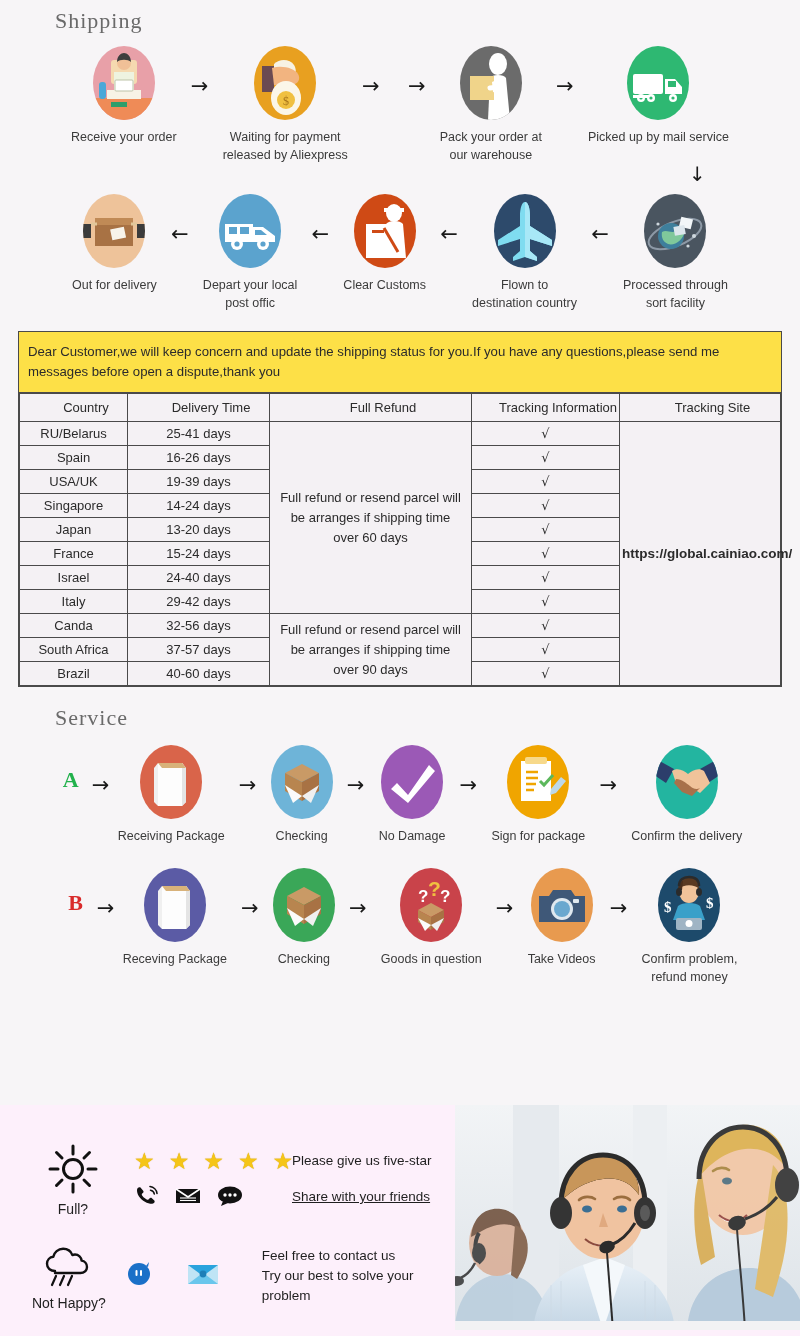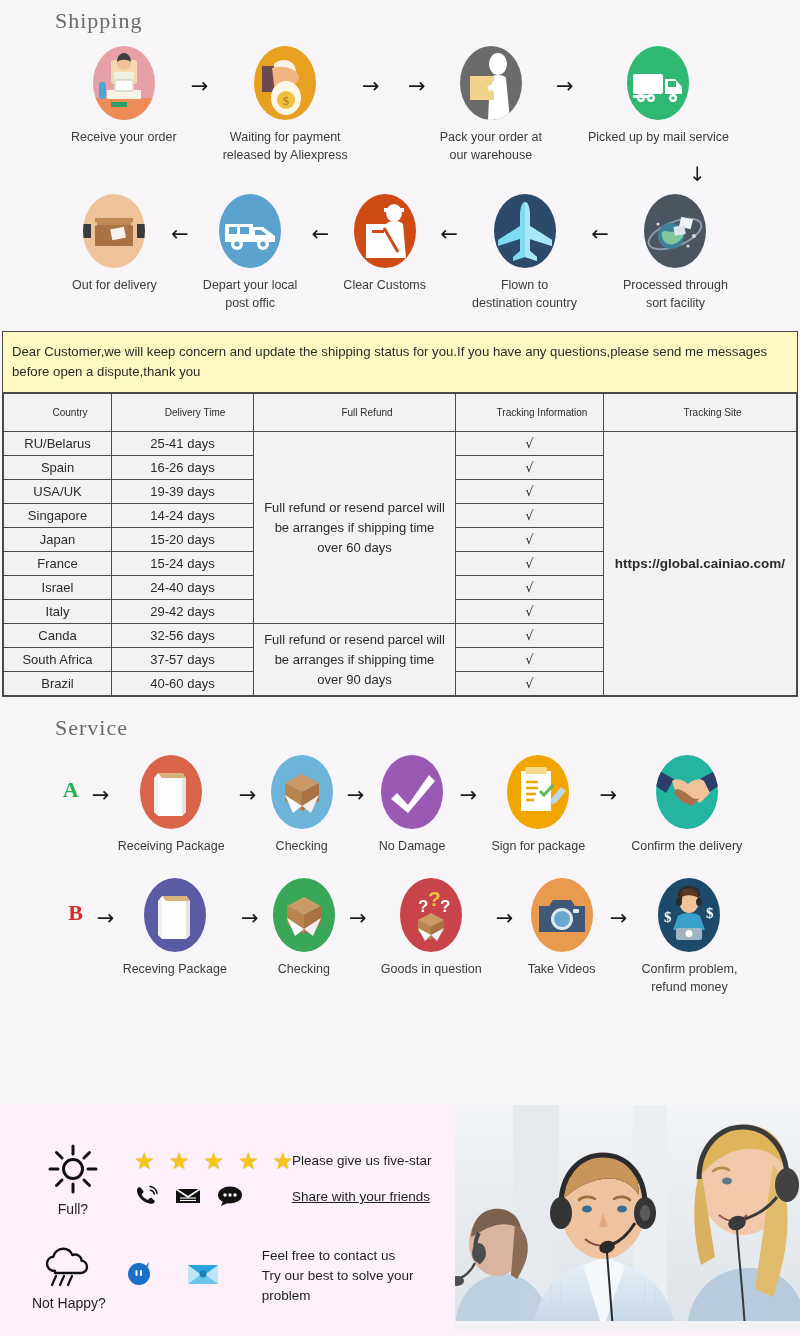--- a/index.html
+++ b/index.html
@@ -52,43 +52,43 @@
     font-family: "DejaVu Sans", sans-serif;
   }
   .arrow-down {
     position:absolute;
     color:#1a1a1a; font-size:20px;
     font-family:"DejaVu Sans", sans-serif;
   }
 
   
   .table-wrap {
-    margin: 0 2px;
+    margin: 0 18px;
     border: 1px solid #4a4a4a;
-    background: #fef9c3;
+    background: #fde047;
   }
   .notice {
     padding: 10px 8px 10px 9px;
     font-size: 13.2px;
     line-height: 1.55;
     color: #2b2b2b;
     border-bottom: 1px solid #4a4a4a;
   }
   table { border-collapse: collapse; width: 100%; table-layout: fixed; }
   th, td {
     border: 1px solid #4a4a4a;
     text-align:center;
     font-weight: normal;
     font-size: 13px;
     color:#2b2b2b;
     background:#f4f1f4;
     padding: 3px 2px;
     height: 24px;
   }
-  th { font-size: 10px; height: 38px; padding-left: 27px; }
+  th { font-size: 13px; height: 28px; padding-left: 27px; }
   td.merged { font-size: 13px; line-height: 1.55; padding: 4px 8px; }
   td.site { font-size: 13.5px; font-weight: bold; }
   .check { font-family:"DejaVu Sans", sans-serif; font-size: 13px; }
 
   
   .svc-letter {
     font-family:"Liberation Serif", serif;
     font-size: 22px; font-weight: bold;
     width: 26px; text-align:center;
     margin-top: 22px;
@@ -343,21 +343,21 @@
                <td>19-39 days</td>
           <td class="check">√</td>
         </tr>
         <tr>
           <td>Singapore</td>
                <td>14-24 days</td>
           <td class="check">√</td>
         </tr>
         <tr>
           <td>Japan</td>
-               <td>15-20 days</td>
+               <td>13-20 days</td>
           <td class="check">√</td>
         </tr>
         <tr>
           <td>France</td>
                <td>15-24 days</td>
           <td class="check">√</td>
         </tr>
         <tr>
           <td>Israel</td>
                <td>24-40 days</td>

